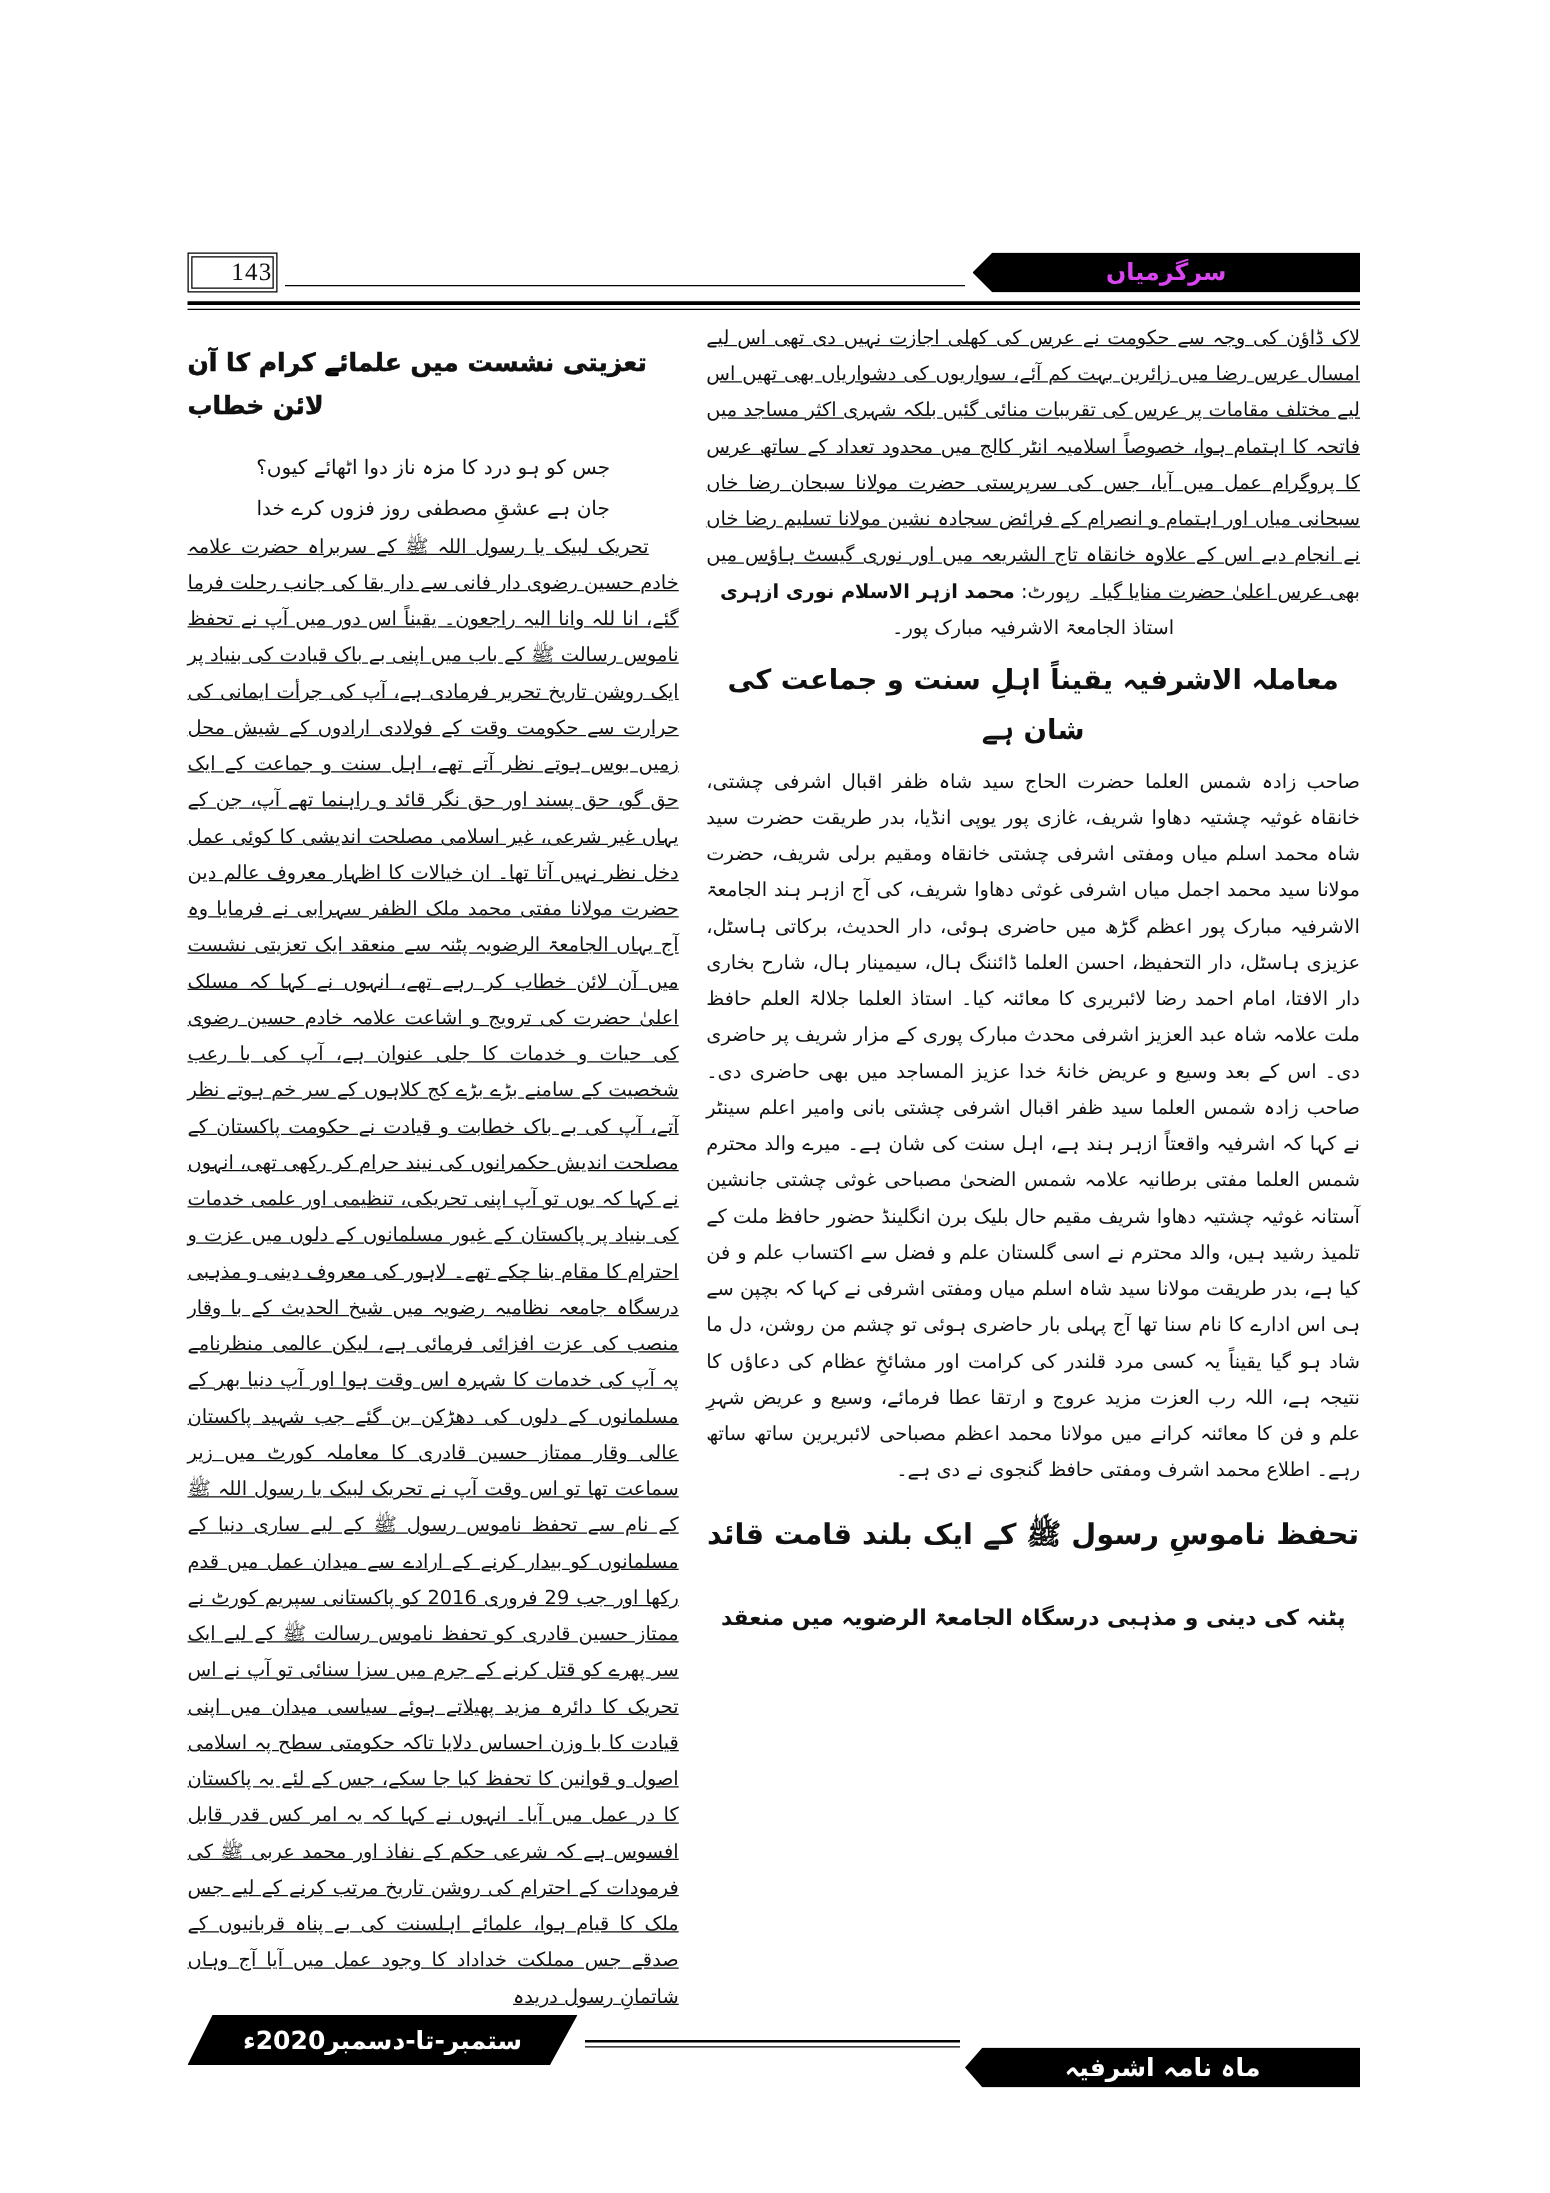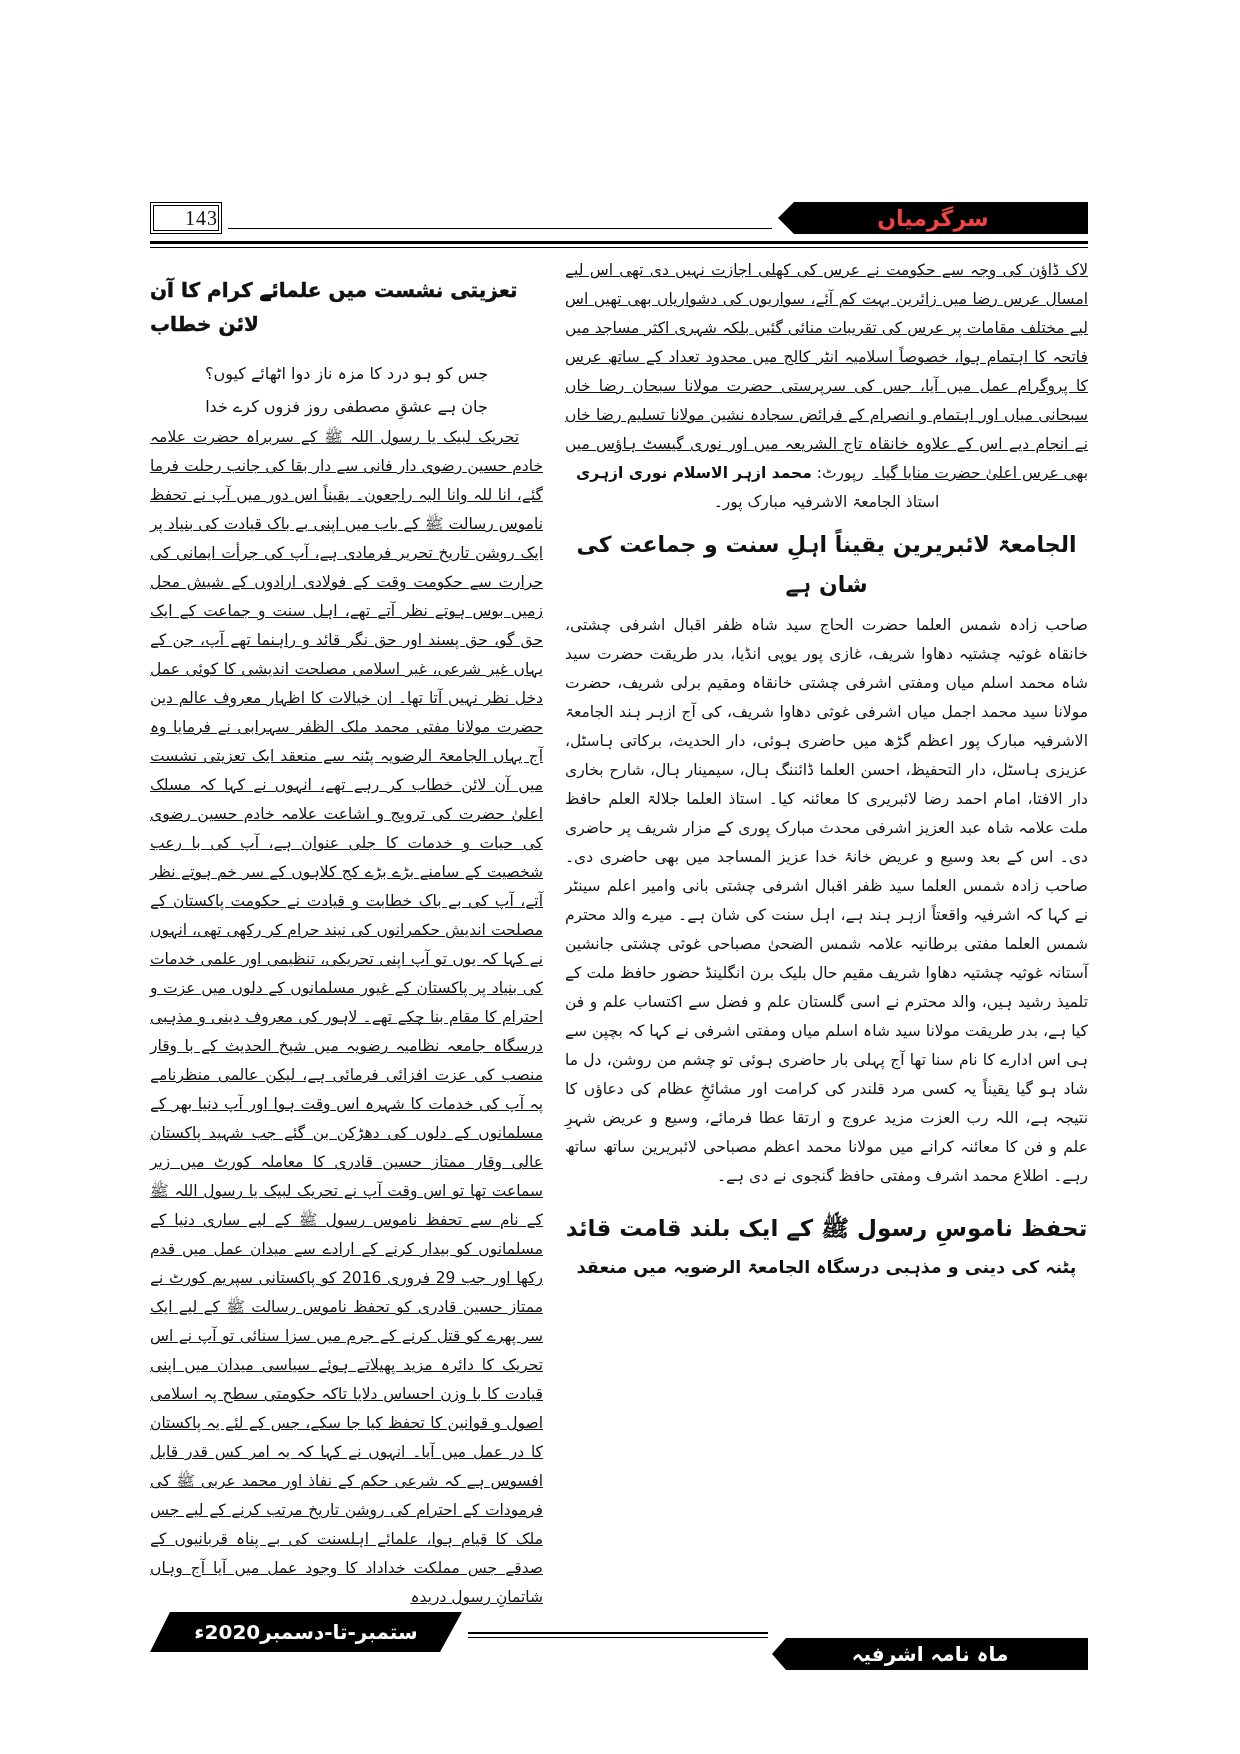--- a/index.html
+++ b/index.html
@@ -28,23 +28,23 @@
     font-size:20px; letter-spacing:1px;
     background:#fff;
   }
   .masthead-spacer {
     flex:1; height:60%;
     border-bottom:1px solid #000;
     margin:0 6px;
   }
   .section-bar {
     width:310px; height:32px;
-    background:#000; color:#ef4444;
+    background:#000; color:#d946ef;
     display:flex; align-items:center; justify-content:center;
-    font-size:22px; font-weight:bold;
+    font-size:19px; font-weight:bold;
     clip-path: polygon(16px 0, 100% 0, 100% 100%, 16px 100%, 0 50%);
     direction:rtl;
   }
   .double-rule {
     margin-top:5px;
     border-top:3px solid #000;
     border-bottom:1px solid #000;
     height:3px;
   }
 
@@ -68,21 +68,21 @@
   .report-name { font-weight:bold; }
   .affiliation { text-align:center; }
 
   .rc-heading {
     font-weight:bold; font-size:22px; line-height:40px;
     text-align:center; margin:8px 0 6px;
   }
 
   .closing { text-align:center; font-weight:bold; margin-top:16px; direction:rtl; }
   .closing-l1, .closing-l2 { font-size:23px; line-height:42px; }
-  .closing-l3 { font-size:17.5px; line-height:36px; }
+  .closing-l3 { font-size:17.5px; line-height:36px;margin-top:28px; }
 
   .lc-heading {
     font-weight:bold; font-size:20px; line-height:34px;
     text-align:left; direction:rtl;
     -webkit-text-stroke:0.4px #000;
   }
   .poetry {
     text-align:center; font-size:16px; line-height:33px; direction:rtl;
   }
 
@@ -123,21 +123,21 @@
         <span>سرگرمیاں</span>
       </div>
     </div>
     <div class="double-rule"></div>
 
     <div class="columns">
 
       <section class="col-right body-text">
         <p><span class="para-indent">لاک ڈاؤن کی وجہ سے حکومت نے عرس کی کھلی اجازت نہیں دی تھی اس لیے امسال عرس رضا میں زائرین بہت کم آئے، سواریوں کی دشواریاں بھی تھیں اس لیے مختلف مقامات پر عرس کی تقریبات منائی گئیں بلکہ شہری اکثر مساجد میں فاتحہ کا اہتمام ہوا، خصوصاً اسلامیہ انٹر کالج میں محدود تعداد کے ساتھ عرس کا پروگرام عمل میں آیا، جس کی سرپرستی حضرت مولانا سبحان رضا خاں سبحانی میاں اور اہتمام و انصرام کے فرائض سجادہ نشین مولانا تسلیم رضا خاں نے انجام دیے اس کے علاوہ خانقاہ تاج الشریعہ میں اور نوری گیسٹ ہاؤس میں بھی عرس اعلیٰ حضرت منایا گیا۔</span> &nbsp;<span>رپورٹ:</span>&nbsp;<span class="report-name">محمد ازہر الاسلام نوری ازہری</span></p>
         <p class="affiliation">استاذ الجامعۃ الاشرفیہ مبارک پور۔</p>
-        <h2 class="rc-heading">الجامعۃ لائبریرین یقیناً اہلِ سنت و جماعت کی شان ہے</h2>
+        <h2 class="rc-heading">معاملہ الاشرفیہ یقیناً اہلِ سنت و جماعت کی شان ہے</h2>
         <p>صاحب زادہ شمس العلما حضرت الحاج سید شاہ ظفر اقبال اشرفی چشتی، خانقاہ غوثیہ چشتیہ دھاوا شریف، غازی پور یوپی انڈیا، بدر طریقت حضرت سید شاہ محمد اسلم میاں ومفتی اشرفی چشتی خانقاہ ومقیم برلی شریف، حضرت مولانا سید محمد اجمل میاں اشرفی غوثی دھاوا شریف، کی آج ازہر ہند الجامعۃ الاشرفیہ مبارک پور اعظم گڑھ میں حاضری ہوئی، دار الحدیث، برکاتی ہاسٹل، عزیزی ہاسٹل، دار التحفیظ، احسن العلما ڈائننگ ہال، سیمینار ہال، شارح بخاری دار الافتا، امام احمد رضا لائبریری کا معائنہ کیا۔ استاذ العلما جلالۃ العلم حافظ ملت علامہ شاہ عبد العزیز اشرفی محدث مبارک پوری کے مزار شریف پر حاضری دی۔ اس کے بعد وسیع و عریض خانۂ خدا عزیز المساجد میں بھی حاضری دی۔ صاحب زادہ شمس العلما سید ظفر اقبال اشرفی چشتی بانی وامیر اعلم سینٹر نے کہا کہ اشرفیہ واقعتاً ازہر ہند ہے، اہل سنت کی شان ہے۔ میرے والد محترم شمس العلما مفتی برطانیہ علامہ شمس الضحیٰ مصباحی غوثی چشتی جانشین آستانہ غوثیہ چشتیہ دھاوا شریف مقیم حال بلیک برن انگلینڈ حضور حافظ ملت کے تلمیذ رشید ہیں، والد محترم نے اسی گلستان علم و فضل سے اکتساب علم و فن کیا ہے، بدر طریقت مولانا سید شاہ اسلم میاں ومفتی اشرفی نے کہا کہ بچپن سے ہی اس ادارے کا نام سنا تھا آج پہلی بار حاضری ہوئی تو چشم من روشن، دل ما شاد ہو گیا یقیناً یہ کسی مرد قلندر کی کرامت اور مشائخِ عظام کی دعاؤں کا نتیجہ ہے، اللہ رب العزت مزید عروج و ارتقا عطا فرمائے، وسیع و عریض شہرِ علم و فن کا معائنہ کرانے میں مولانا محمد اعظم مصباحی لائبریرین ساتھ ساتھ رہے۔ اطلاع محمد اشرف ومفتی حافظ گنجوی نے دی ہے۔</p>
         <div class="closing">
           <div class="closing-l1">تحفظ ناموسِ رسول ﷺ کے ایک بلند قامت قائد</div>
           <div class="closing-l3">پٹنہ کی دینی و مذہبی درسگاہ الجامعۃ الرضویہ میں منعقد</div>
         </div>
       </section>
 
       <section class="col-left body-text">
         <h2 class="lc-heading">تعزیتی نشست میں علمائے کرام کا آن لائن خطاب</h2>
         <div class="poetry">

